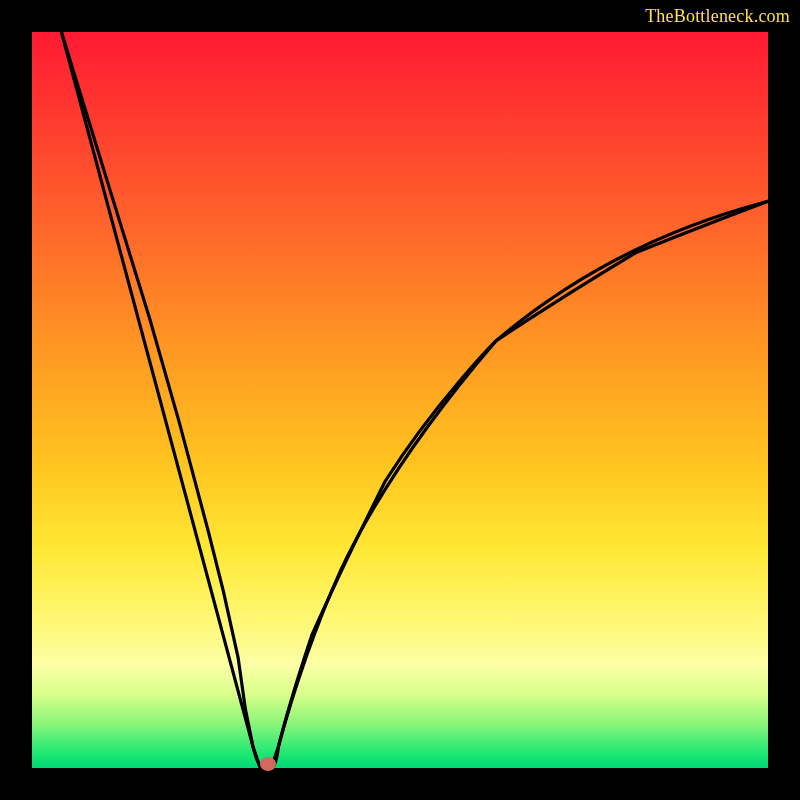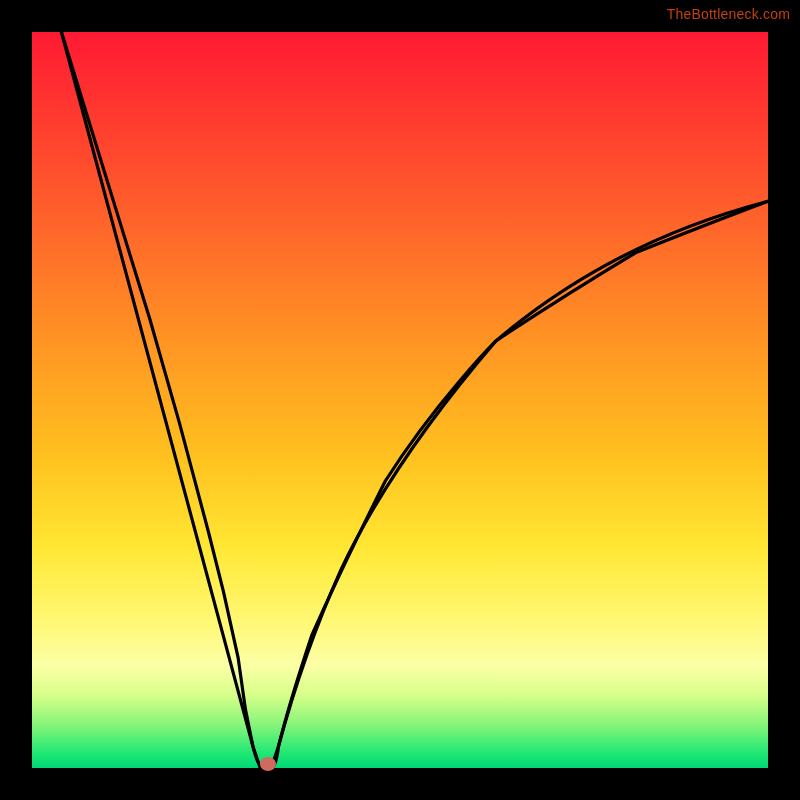--- a/index.html
+++ b/index.html
@@ -52,25 +52,26 @@
     width: 16px;
     height: 14px;
     border-radius: 50%;
     background: #d06a5e;
     transform: translate(-50%, -50%);
   }
   .watermark {
     position: absolute;
     top: 6px;
     right: 10px;
-    color: #c2410c;
-    font-size: 14px;
+    color: #fde047;
+    font-size: 18px;
     font-weight: 500;
     letter-spacing: 0.2px;
     user-select: none;
+    font-family: Liberation Serif, serif;
   }
 </style>
 </head>
 <body>
 
 <div class="frame">
 
   <div class="plot-area">
 
     <svg class="curve" viewBox="0 0 736 736" preserveAspectRatio="none">

